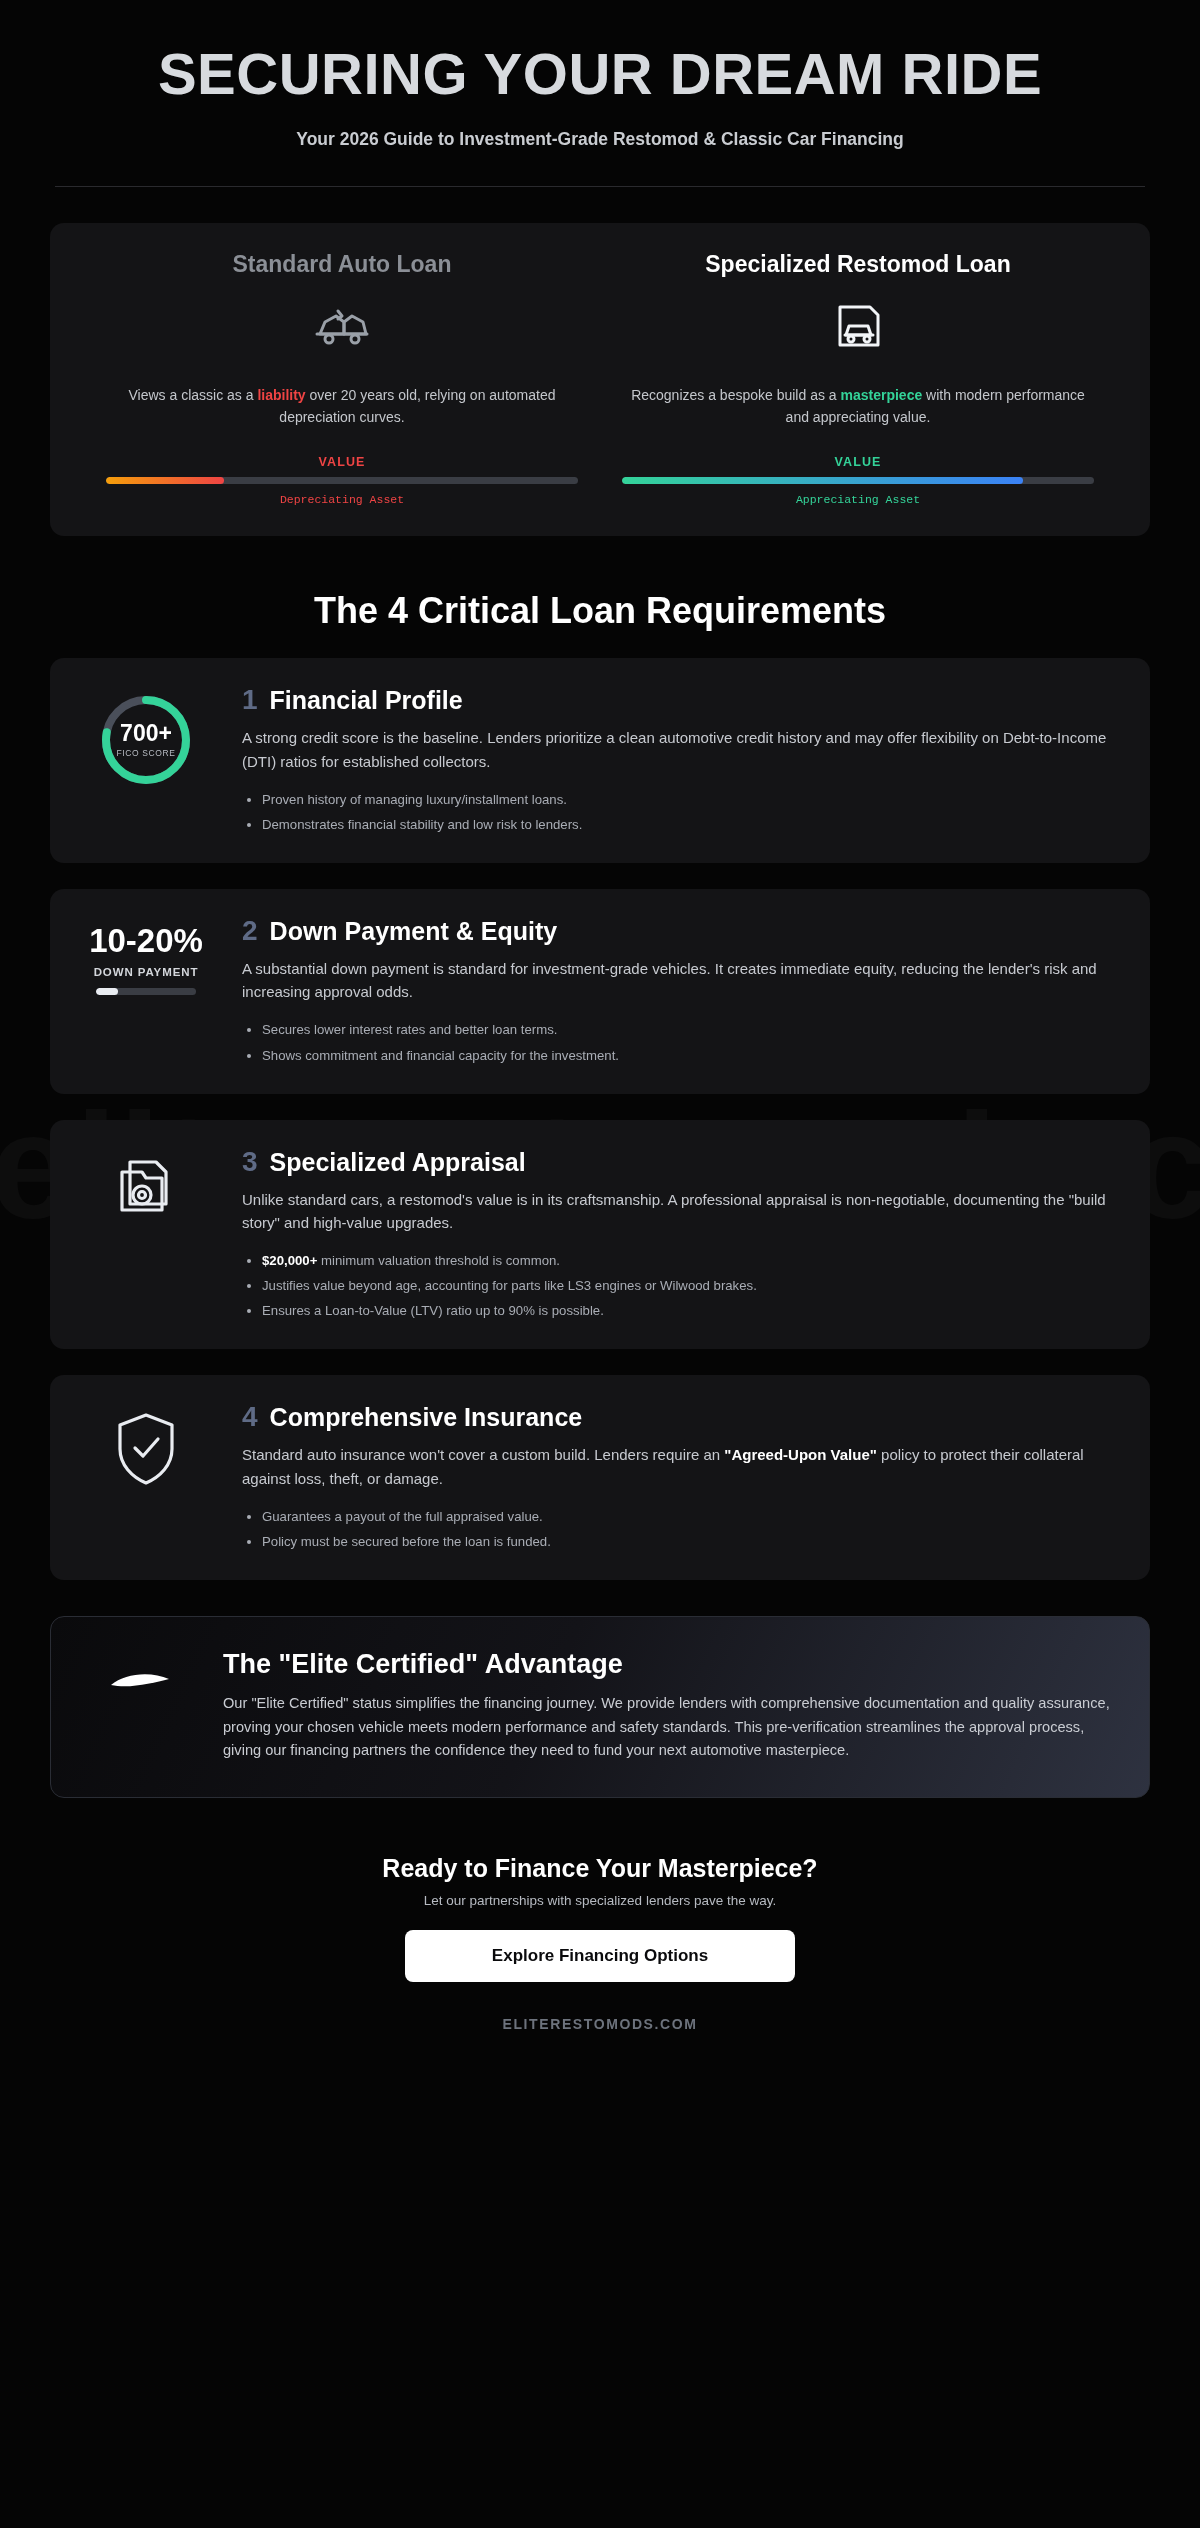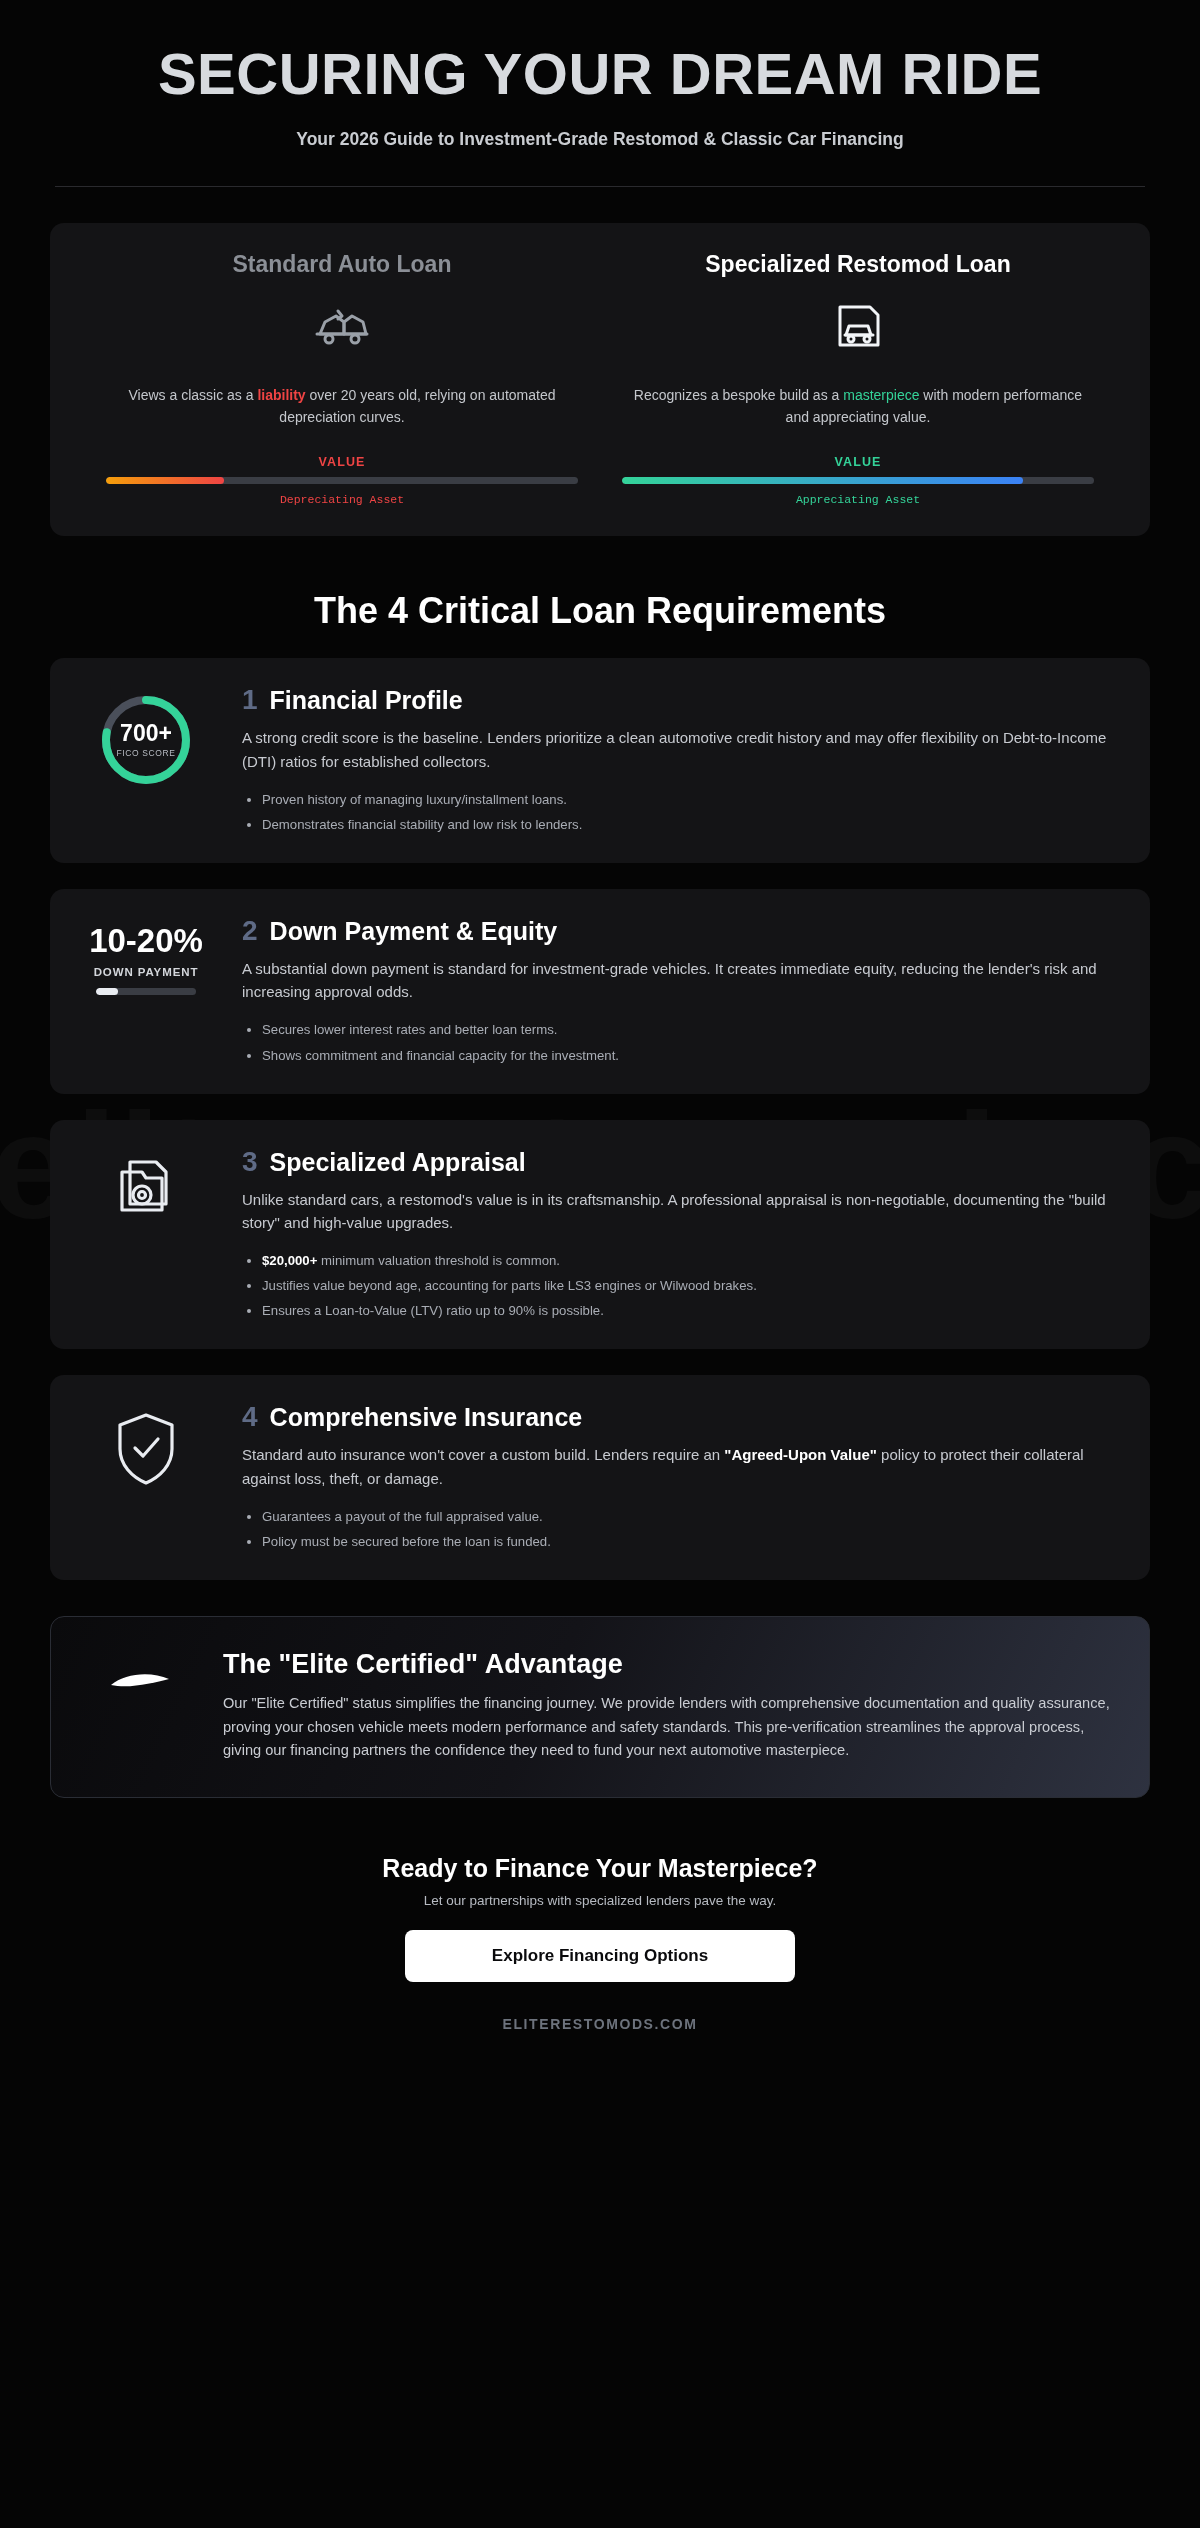--- a/index.html
+++ b/index.html
@@ -76,21 +76,21 @@
   .compare-icon { height: 62px; display: flex; align-items: center; justify-content: center; margin-bottom: 12px; }
   .compare-body {
     font-size: 14px;
     line-height: 1.55;
     color: #c4c7cc;
     min-height: 50px;
     padding: 0 8px;
     margin-top: 27px;
   }
   .word-liability { color: #ef4444; font-weight: bold; }
-  .word-masterpiece { color: #34d399; font-weight: normal; }
+  .word-masterpiece { color: #34d399; font-weight: bold; }
   .value-label {
     margin-top: 20px;
     font-size: 12.5px;
     font-weight: bold;
     letter-spacing: 1.1px;
   }
   .value-label.bad { color: #ef4444; }
   .value-label.good { color: #34d399; }
   .meter {
     margin-top: 8px;

